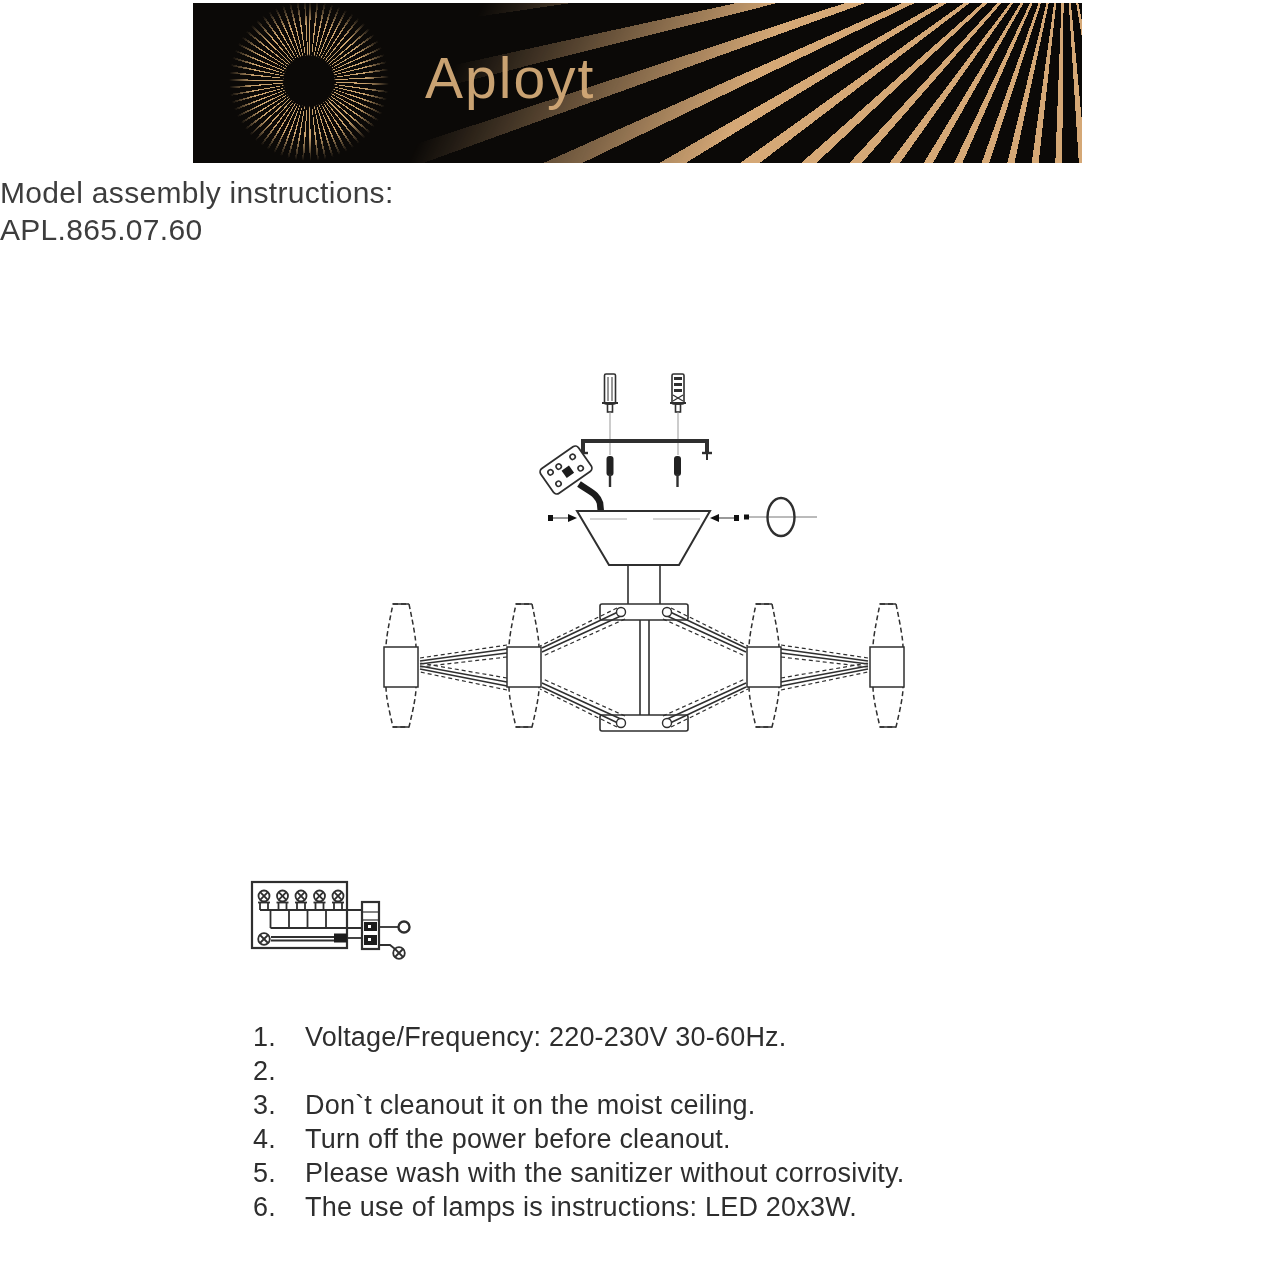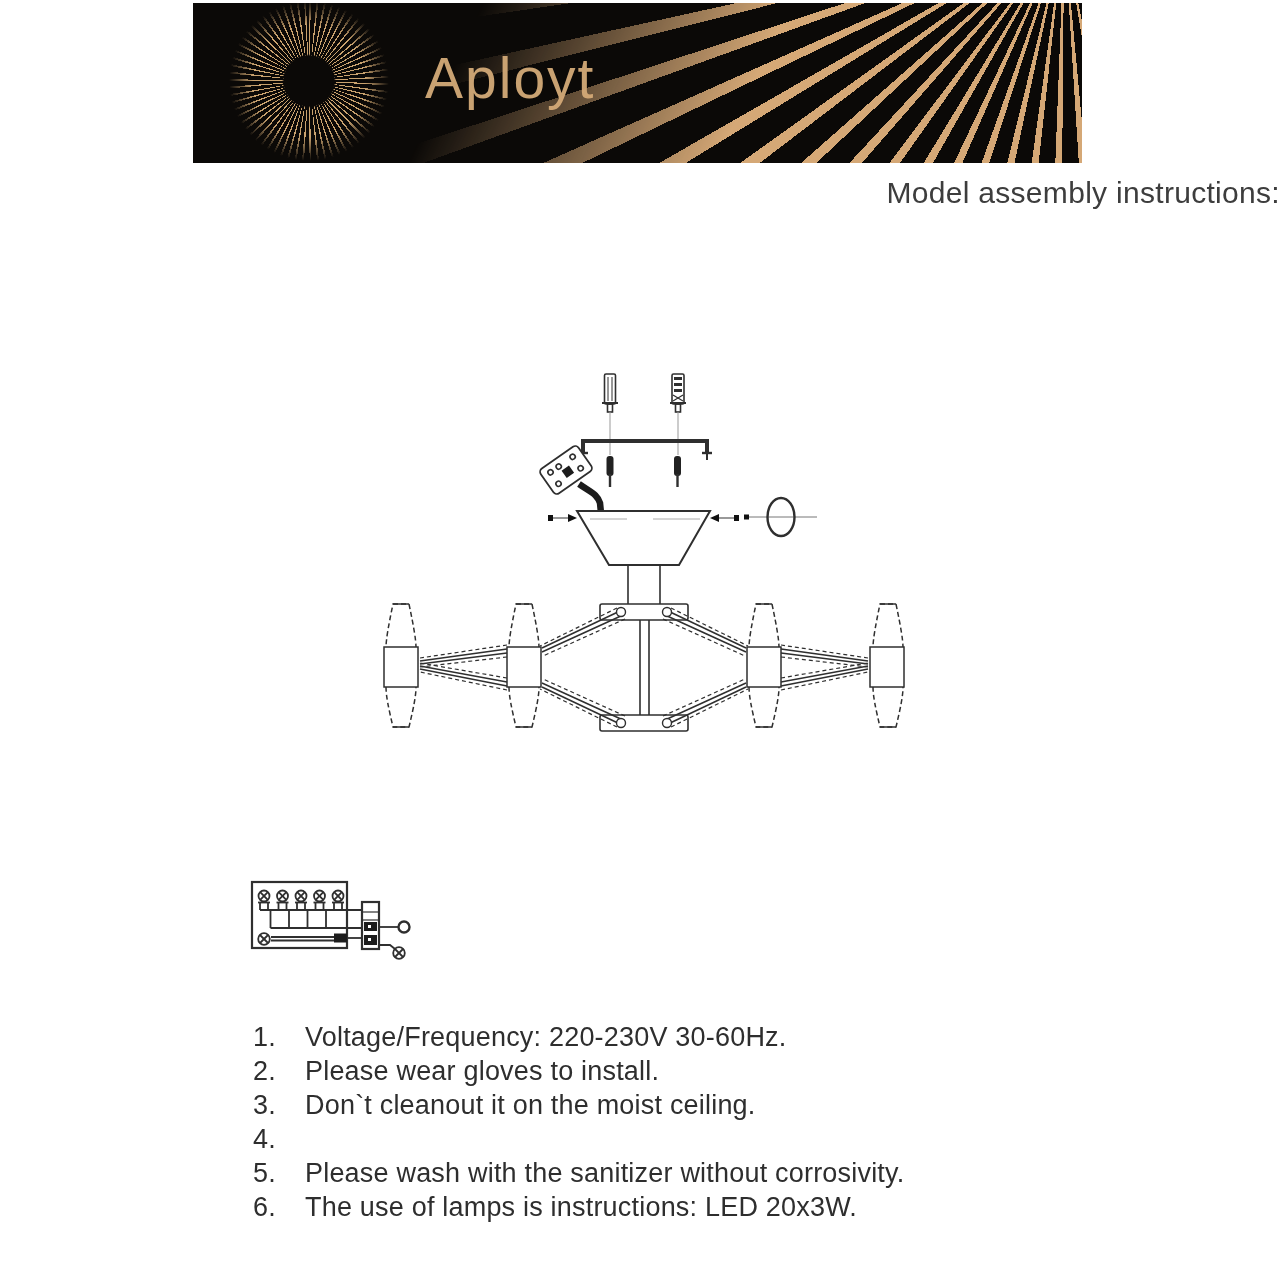--- a/index.html
+++ b/index.html
@@ -34,21 +34,21 @@
     position:absolute;inset:0;
     background:repeating-conic-gradient(from 130deg at 98% -45%,
       rgba(0,0,0,0) 0deg 4.1deg, #d5a876 4.1deg 5.8deg);
     -webkit-mask:linear-gradient(115deg, rgba(0,0,0,0) 30%, #000 62%);
     mask:linear-gradient(115deg, rgba(0,0,0,0) 30%, #000 62%);
   }
 
   
   .title-block{
     position:absolute;left:0;top:174px;width:100%;
-    text-align:right;line-height:37px;
+    text-align:left;line-height:37px;
     font-size:30px;color:#3d3d3d;letter-spacing:0.3px;
   }
 
   
   .diagram-svg{position:absolute;left:0;top:0;width:1280px;height:1280px;}
 
   
   .instructions{
     position:absolute;left:253px;top:1024px;
     list-style:none;margin:0;padding:0;
@@ -64,20 +64,21 @@
 <div class="page">
 
   <header class="banner">
     <div class="sunburst"></div>
     <div class="brand-text">Aployt</div>
     <div class="banner-rays"></div>
   </header>
 
   <div class="title-block">
     <div>Model assembly instructions:</div>
+    <div>APL.865.07.60</div>
   </div>
 
   <svg class="diagram-svg" viewBox="0 0 1280 1280" fill="none" stroke="#2f2f2f" stroke-width="1.6">
     <defs>
       <g id="lampsym" stroke="#2f2f2f" stroke-width="1.8" fill="none">
         <circle cx="0" cy="0" r="5.5"></circle>
         <line x1="-3.8" y1="-3.8" x2="3.8" y2="3.8"></line>
         <line x1="-3.8" y1="3.8" x2="3.8" y2="-3.8"></line>
         <line x1="-6" y1="6.5" x2="6" y2="6.5"></line>
         <line x1="-4" y1="6.5" x2="-4" y2="14"></line>
@@ -272,28 +273,28 @@
     </g>
   </svg>
 
   <ol class="instructions">
     <li>
       <span class="num">1.</span>
       <span class="txt">Voltage/Frequency: 220-230V 30-60Hz.</span>
     </li>
     <li>
       <span class="num">2.</span>
-      <span class="txt">Please wear gloves to install.</span>
     </li>
     <li>
       <span class="num">3.</span>
       <span class="txt">Don`t cleanout it on the moist ceiling.</span>
     </li>
     <li>
       <span class="num">4.</span>
+      <span class="txt">Turn off the power before cleanout.</span>
     </li>
     <li>
       <span class="num">5.</span>
       <span class="txt">Please wash with the sanitizer without corrosivity.</span>
     </li>
     <li>
       <span class="num">6.</span>
       <span class="txt">The use of lamps is instructions: LED 20x3W.</span>
     </li>
   </ol>

